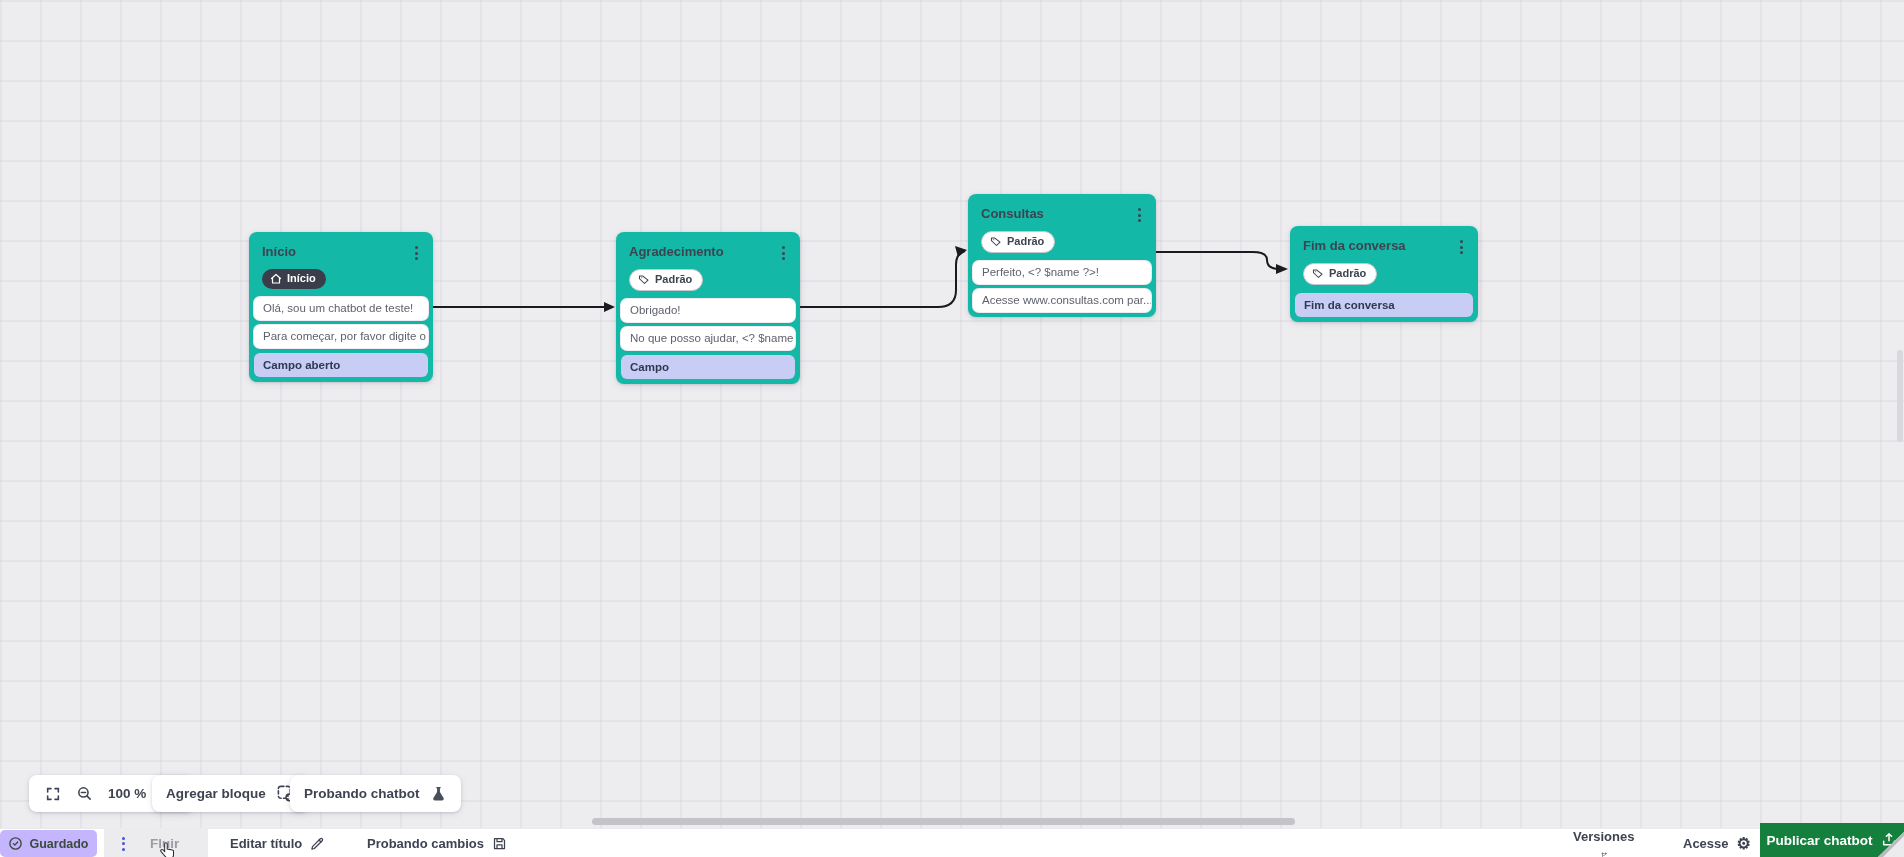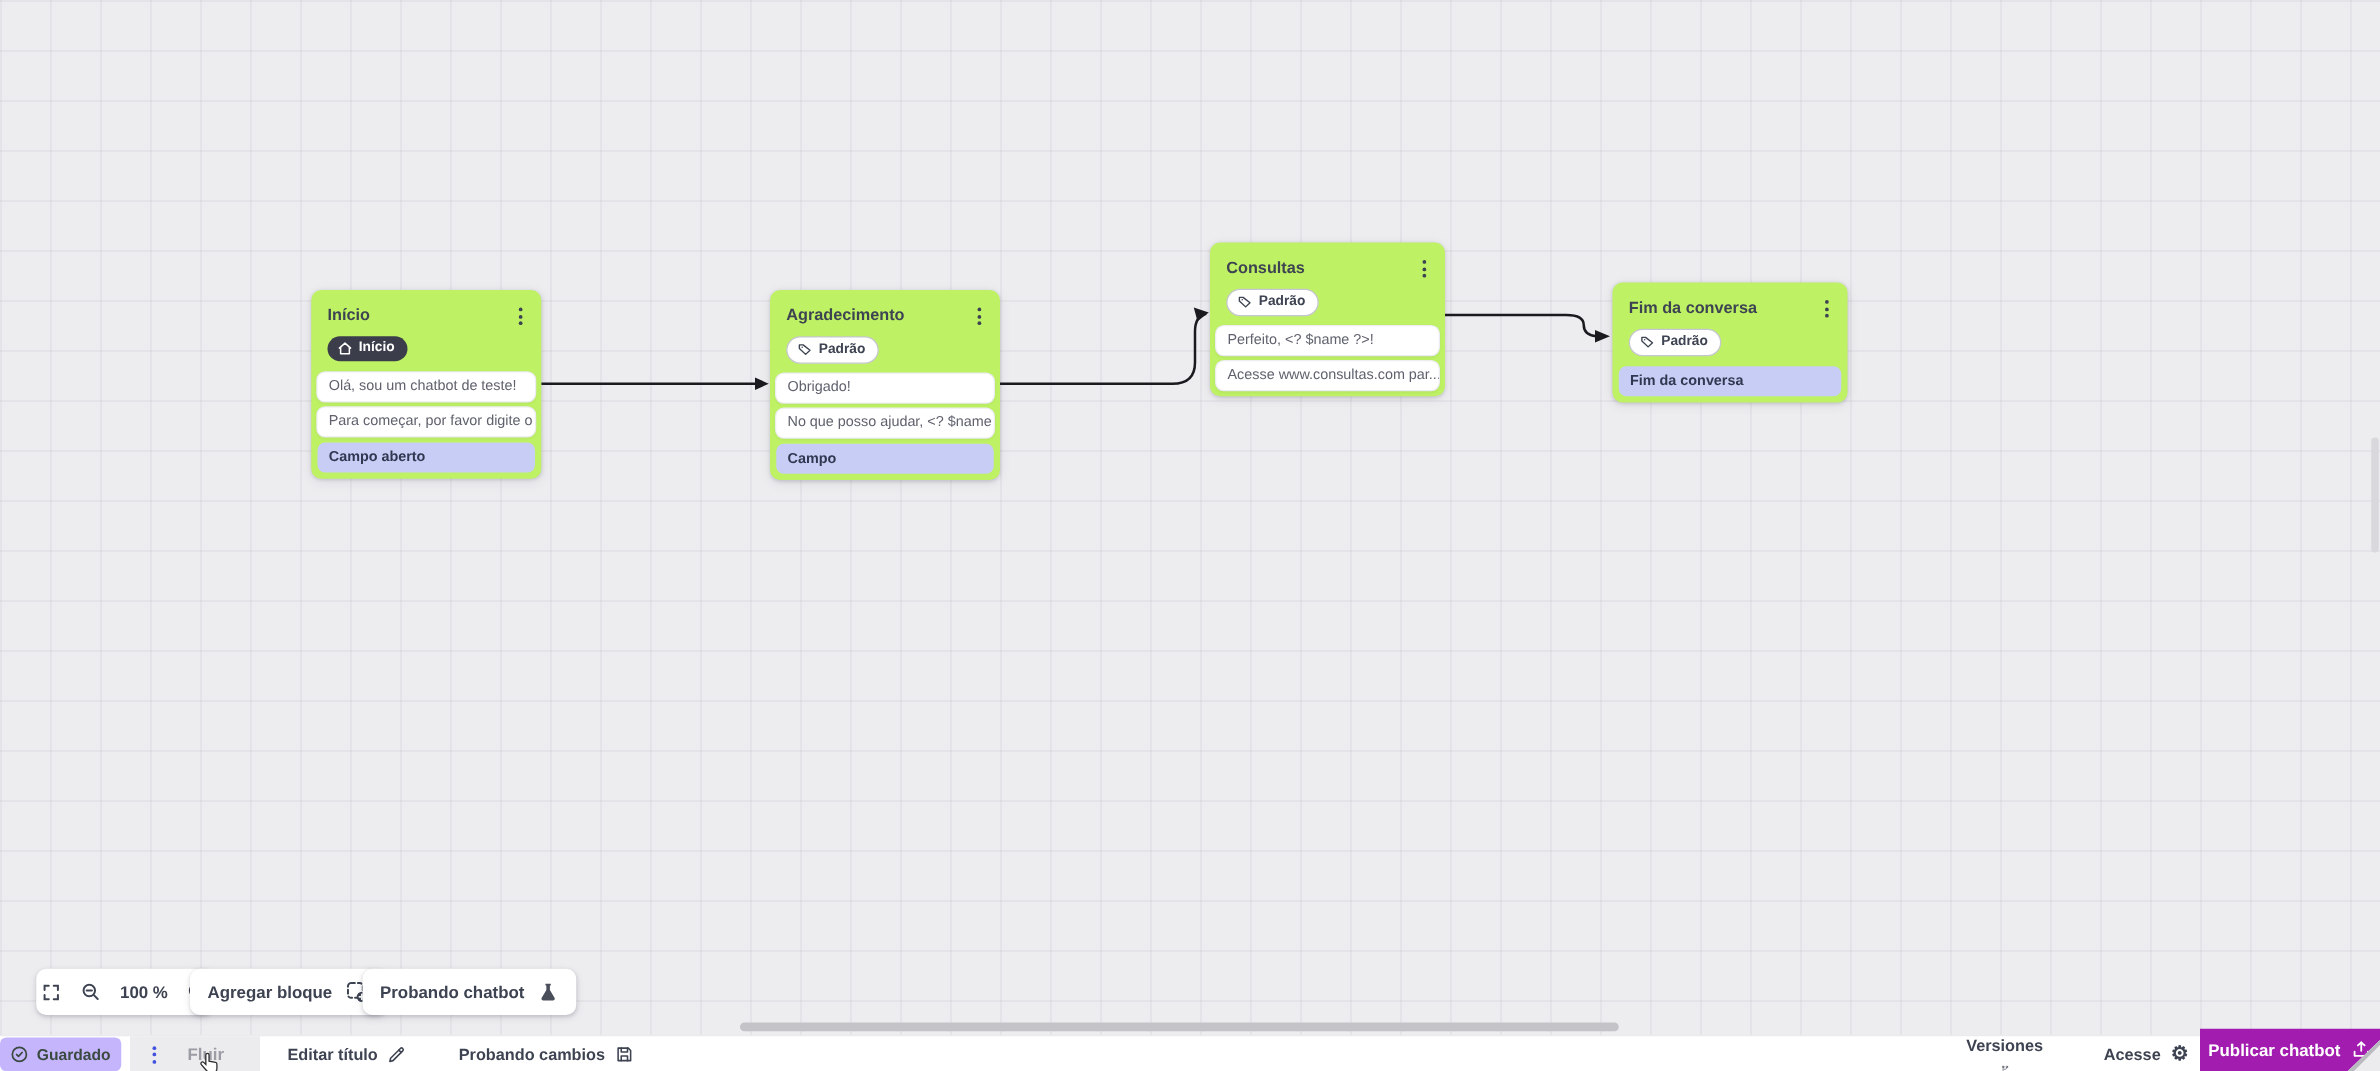--- a/index.html
+++ b/index.html
@@ -10,21 +10,21 @@
     background-image:
       linear-gradient(to right, rgba(120,115,130,0.07) 2px, transparent 2px),
       linear-gradient(to bottom, rgba(120,115,130,0.07) 2px, transparent 2px);
     background-size:40px 40px;
     position:relative;
     color:#3e4352;
   }
 
   
   .node {
-    position:absolute; background:#bef264; border-radius:8px; width:184px;
+    position:absolute; background:#14b8a6; border-radius:8px; width:184px;
     box-shadow:0 1px 3px rgba(40,40,60,.16), 0 2px 10px rgba(40,40,60,.07);
     padding-bottom:5px;
   }
   .node-header { padding:12px 10px 0 13px; display:flex; align-items:flex-start; justify-content:space-between; }
   .node-title { font-size:13px; font-weight:700; color:#3e4352; line-height:15px; }
   .dots { display:flex; flex-direction:column; gap:2.5px; padding:2px 5px; cursor:pointer; }
   .dots i { width:3px; height:3px; border-radius:50%; background:#3e4352; display:block; }
   .badge-row { padding:7px 13px 0 13px; }
   .badge { display:inline-flex; align-items:center; gap:5px; font-size:11px; font-weight:700; border-radius:11px; padding:3px 10px 4px 8px; line-height:13px; }
   .badge-dark { background:#3b3e4a; color:#fff; }
@@ -42,21 +42,21 @@
 
   
   #edges { position:absolute; left:0; top:0; width:1904px; height:857px; pointer-events:none; }
 
   
   .ctl {
     position:absolute; top:775px; height:37px; background:#fff; border-radius:8px;
     box-shadow:0 1px 3px rgba(40,40,60,.16), 0 2px 8px rgba(40,40,60,.07);
     display:flex; align-items:center; font-size:13.5px; font-weight:700; color:#3e4352;
   }
-  .zoom-pill { left:29px; padding:0 4px; gap:15px; }
+  .zoom-pill { left:29px; padding:0 16px; gap:15px; }
   .zoom-pill .icon-btn { display:flex; align-items:center; cursor:pointer; }
   .btn-white { cursor:pointer; gap:10px; padding:0 14px; }
   .btn-add { left:152px;align-items:center; }
   .btn-test { left:290px; }
 
   
   .h-scroll { position:absolute; left:592px; top:818px; width:703px; height:7px; border-radius:4px; background:#c3c3c8; }
   .v-scroll { position:absolute; left:1897px; top:350px; width:6px; height:92px; border-radius:3px; background:#d9d8dd; }
 
   
@@ -74,21 +74,21 @@
   }
   .flow-seg .dots i { background:#4353e0; }
   .flow-name { color:#9b9ca4; font-weight:700; font-size:13.5px; }
   .foot-item { position:absolute; top:0; height:29px; display:flex; align-items:center; gap:8px; font-weight:700; color:#3e4352; cursor:pointer; }
   .fi-edit { left:230px; }
   .fi-save { left:367px; }
   .fi-versions { left:1573px;flex-direction:column; }
   .fi-settings { left:1683px; }
   .gear-glyph { font-size:16px; line-height:16px; color:#3e4352; }
   .publish-btn {
-    position:absolute; right:0; bottom:0; width:144px; height:34px; background:#a21caf; color:#fff;
+    position:absolute; right:0; bottom:0; width:144px; height:34px; background:#15803d; color:#fff;
     display:flex; align-items:center; justify-content:center; gap:9px; font-weight:700; font-size:13.5px; cursor:pointer;
     border:none;
   }
   .corner-grip { position:absolute; right:0; bottom:0; pointer-events:none; }
   .cursor-hand { position:absolute; left:160px; top:841px; pointer-events:none; }
 
   svg.ic { display:block; }
 </style>
 </head>
 <body>

